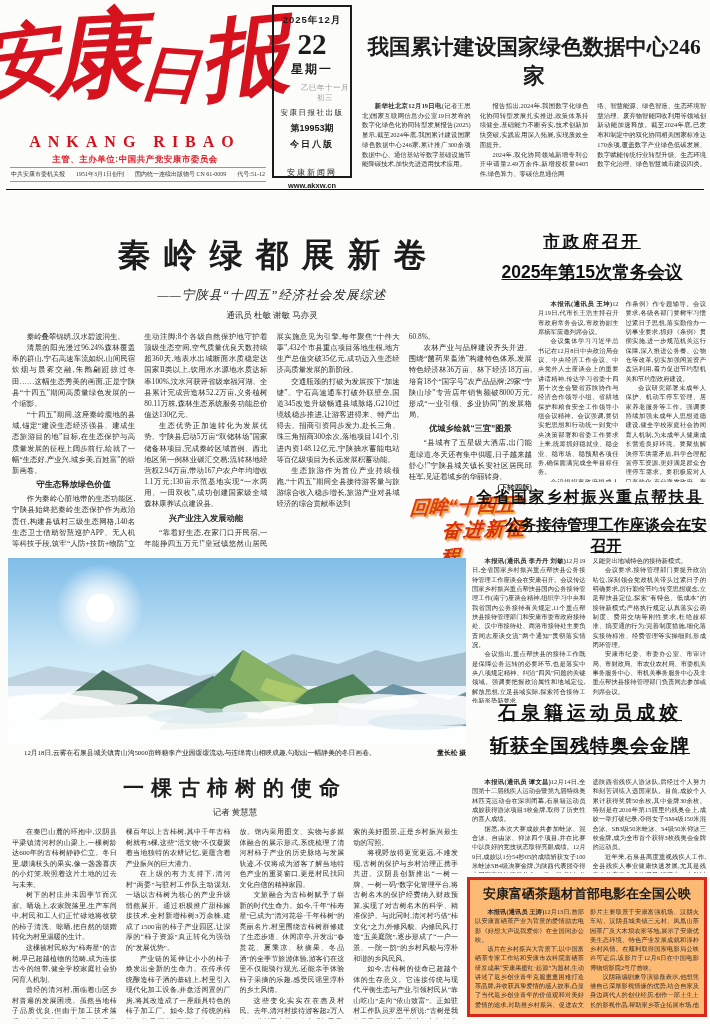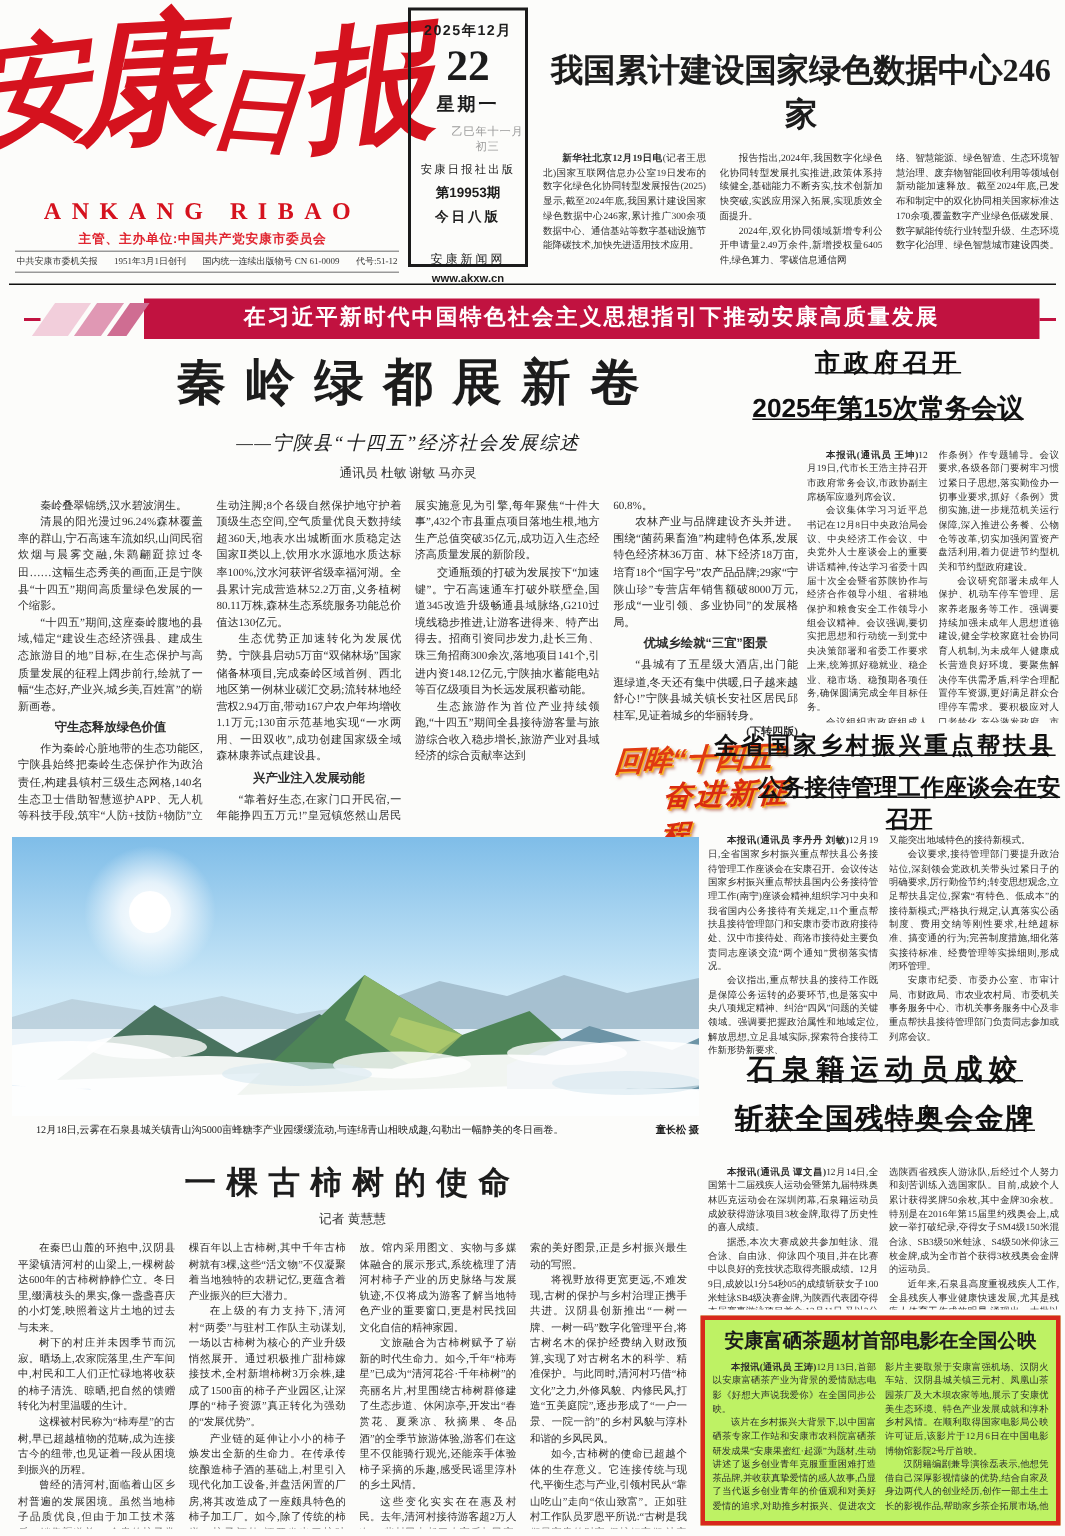--- a/index.html
+++ b/index.html
@@ -68,21 +68,21 @@
   .smallcols .c{flex:1;font-size:6.3px;line-height:9.35px;overflow:hidden;color:#2e2e2e;}
   #meet-head{left:473px;top:487px;width:234px;}
   #meet-head .l1{font-size:15.5px;letter-spacing:2px;}
   #meet-head .l2{font-size:15.5px;margin-top:7px;margin-left:32px;}
   #meet-body{position:absolute;left:472px;top:556px;width:234px;height:147px;display:flex;gap:7px;}
   #ath-head{left:473px;top:700px;width:234px;}
   #ath-head .l1{font-size:19px;letter-spacing:4px;}
   #ath-head .l2{font-size:19px;margin-top:7px;letter-spacing:1px;}
   #ath-body{position:absolute;left:472px;top:777px;width:234px;height:96px;display:flex;gap:7px;}
   
-  #moviebox{position:absolute;left:467px;top:877px;width:240px;height:140px;border:3.5px solid #d8281c;box-sizing:border-box;background:#bef264;padding:4px 5px;}
+  #moviebox{position:absolute;left:467px;top:877px;width:240px;height:140px;border:3.5px solid #d8281c;box-sizing:border-box;background:#fdba74;padding:4px 5px;}
   #moviebox h2{margin:1px 0 4px 0;text-align:center;font-size:13px;font-weight:900;font-family:"Liberation Sans",sans-serif;}
   #moviebox .cols{display:flex;gap:6px;height:103px;}
   #moviebox .c{flex:1;font-size:6.2px;line-height:9.25px;overflow:hidden;color:#2e2e2e;}
   
   #photo{position:absolute;left:8px;top:558px;width:458px;height:186px;overflow:hidden;}
   #photo svg{display:block;width:100%;height:100%;}
   #caption{position:absolute;left:24px;top:748px;width:442px;display:flex;justify-content:space-between;font-size:6.8px;color:#222;}
   #caption .credit{white-space:nowrap;margin-left:10px;font-weight:bold;}
   
   #pers-art{position:absolute;left:12px;top:774px;width:446px;}
@@ -134,30 +134,20 @@
           <p>2024年,双化协同领域新增专利公开申请量2.49万余件,新增授权量6405件,绿色算力、零碳信息通信网</p>
         </div>
       <div class="col just">
           <p class="noind">络、智慧能源、绿色智造、生态环境智慧治理、废弃物智能回收利用等领域创新动能加速释放。截至2024年底,已发布和制定中的双化协同相关国家标准达170余项,覆盖数字产业绿色低碳发展、数字赋能传统行业转型升级、生态环境数字化治理、绿色智慧城市建设四类。</p>
         </div>
     </div>
   </div>
 
   <div id="rule-top"></div>
 
-  <div id="banner">
-    <span class="tick"></span>
-    <span class="deco">
-        <i class="d1"></i>
-        <i class="d2"></i>
-        <i class="d3"></i>
-      </span>
-    <span class="bar">在习近平新时代中国特色社会主义思想指引下推动安康高质量发展</span>
-    <span class="tick"></span>
-  </div>
 
   <div id="main-art">
     <h1>秦岭绿都展新卷</h1>
     <div class="sub">——宁陕县“十四五”经济社会发展综述</div>
     <div class="byline">通讯员 杜敏 谢敏 马亦灵</div>
     <div class="cols">
       <div class="col just">
           <p>秦岭叠翠锦绣,汉水碧波润生。</p>
           <p>清晨的阳光漫过96.24%森林覆盖率的群山,宁石高速车流如织,山间民宿炊烟与晨雾交融,朱鹮翩跹掠过冬田……这幅生态秀美的画面,正是宁陕县“十四五”期间高质量绿色发展的一个缩影。</p>
           <p>“十四五”期间,这座秦岭腹地的县域,锚定“建设生态经济强县、建成生态旅游目的地”目标,在生态保护与高质量发展的征程上阔步前行,绘就了一幅“生态好,产业兴,城乡美,百姓富”的崭新画卷。</p>
@@ -304,21 +294,21 @@
     <span class="credit">童长松 摄</span>
   </div>
 
   <div id="pers-art">
     <h1>一棵古柿树的使命</h1>
     <div class="byline">记者 黄慧慧</div>
     <div class="cols">
       <div class="col just">
           <p>在秦巴山麓的环抱中,汉阴县平梁镇清河村的山梁上,一棵树龄达600年的古柿树静静伫立。冬日里,缀满枝头的果实,像一盏盏喜庆的小灯笼,映照着这片土地的过去与未来。</p>
           <p>树下的村庄并未因季节而沉寂。晒场上,农家院落里,生产车间中,村民和工人们正忙碌地将收获的柿子清洗、晾晒,把自然的馈赠转化为村里温暖的生计。</p>
-          <p>这棵被村民称为“柿寿星”的古树,早已超越植物的范畴,成为连接古今的纽带,也见证着一段从困境到振兴的历程。</p>
+          <p>这棵被村民称为“柿寿星”的古树,早已超越植物的范畴,成为连接古今的纽带,健全学校家庭社会协同育人机制。</p>
           <p>曾经的清河村,面临着山区乡村普遍的发展困境。虽然当地柿子品质优良,但由于加工技术落后、销售渠道单一,金贵的柿子常常只能以低价贱卖,甚至无奈地烂在枝头。“守着金饭碗,过着穷日子”是当时村民生活的真实写照。</p>
         </div>
       <div class="col just">
           <p class="noind">棵百年以上古柿树,其中千年古柿树就有3棵,这些“活文物”不仅凝聚着当地独特的农耕记忆,更蕴含着产业振兴的巨大潜力。</p>
           <p>在上级的有力支持下,清河村“两委”与驻村工作队主动谋划,一场以古柿树为核心的产业升级悄然展开。通过积极推广甜柿嫁接技术,全村新增柿树3万余株,建成了1500亩的柿子产业园区,让深厚的“柿子资源”真正转化为强劲的“发展优势”。</p>
           <p>产业链的延伸让小小的柿子焕发出全新的生命力。在传承传统酿造柿子酒的基础上,村里引入现代化加工设备,并盘活闲置的厂房,将其改造成了一座颇具特色的柿子加工厂。如今,除了传统的柿饼、柿子酒外,还开发出了柿叶茶、柿子醋等产品,显著提升了产品附加值。</p>
         </div>
       <div class="col just">
           <p class="noind">放。馆内采用图文、实物与多媒体融合的展示形式,系统梳理了清河村柿子产业的历史脉络与发展轨迹,不仅将成为游客了解当地特色产业的重要窗口,更是村民找回文化自信的精神家园。</p>
           <p>文旅融合为古柿树赋予了崭新的时代生命力。如今,千年“柿寿星”已成为“清河花谷·千年柿树”的亮丽名片,村里围绕古柿树群修建了生态步道、休闲凉亭,开发出“春赏花、夏乘凉、秋摘果、冬品酒”的全季节旅游体验,游客们在这里不仅能骑行观光,还能亲手体验柿子采摘的乐趣,感受民谣里淳朴的乡土风情。</p>

